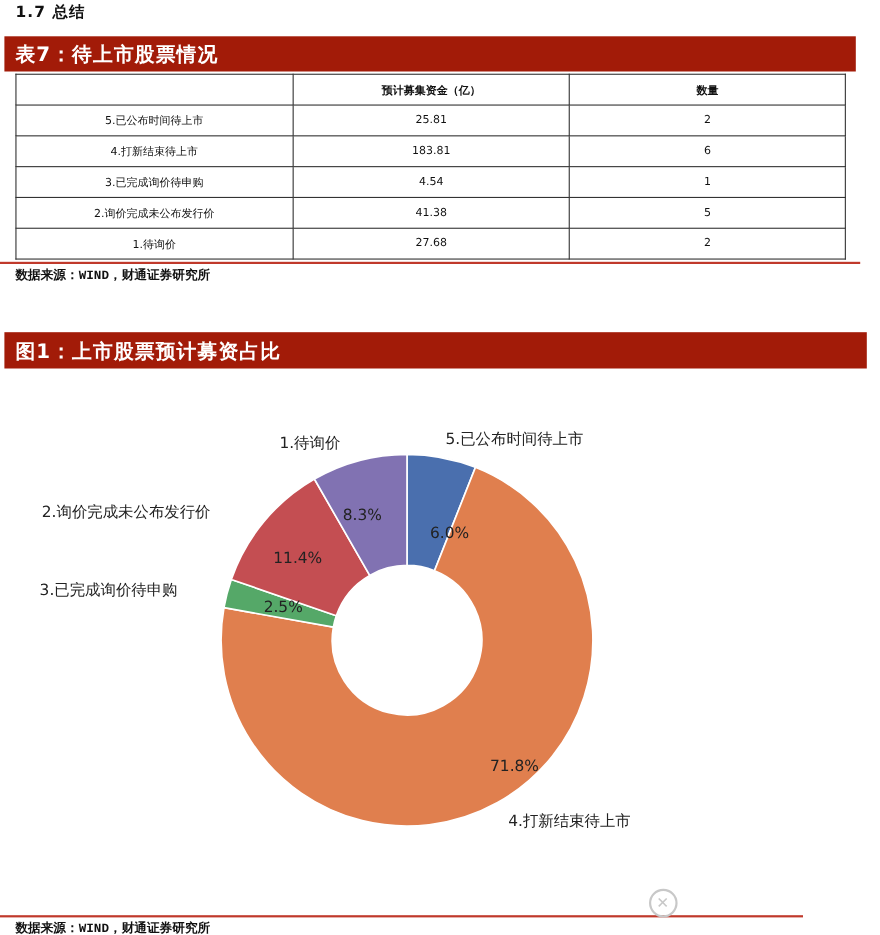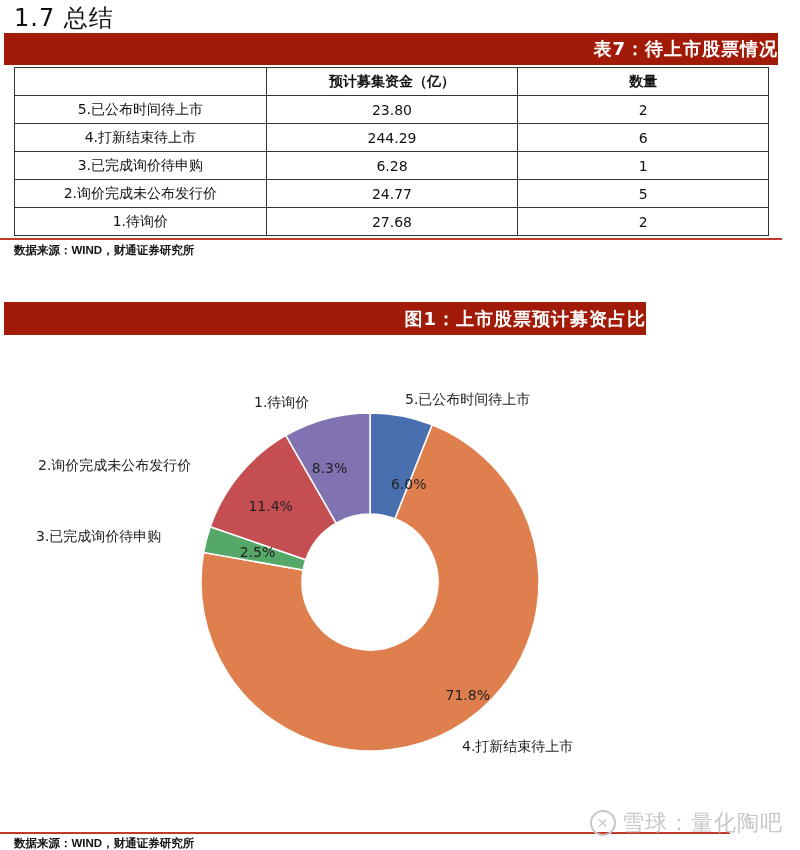--- a/index.html
+++ b/index.html
@@ -1,35 +1,35 @@
 <!DOCTYPE html>
 <html><head>
 <meta charset="utf-8">
 <style>
   html, body { margin: 0; padding: 0; background: #ffffff; }
   body { width: 800px; height: 850px; position: relative; overflow: hidden;
          font-family: "DejaVu Sans", "Liberation Sans", sans-serif; color: #111; }
-  .section-heading { position: absolute; left: 14px; top: 2px; font-size: 24px; font-weight: normal;
+  .section-heading { position: absolute; left: 14px; top: 2px; font-size: 14px; font-weight: bold;
                      letter-spacing: 1px; color: #111; }
   .title-bar { position: absolute; left: 4px; background: #a21b08; color: #fff; font-weight: bold;
                font-size: 18px; letter-spacing: 1px; box-sizing: border-box; padding-left: 10px;
-               display: flex; align-items: center; justify-content: flex-end; }
+               display: flex; align-items: center; }
   #table-title-bar { top: 33px; width: 774px; height: 32px; }
-  #figure-title-bar { top: 302px; width: 642px; height: 33px; }
+  #figure-title-bar { top: 302px; width: 784px; height: 33px; }
   table.ipo { position: absolute; left: 14px; top: 67px; width: 755px; border-collapse: collapse;
-              font-size: 14px; }
+              font-size: 10px; }
   table.ipo td, table.ipo th { border: 1.3px solid #333; height: 27px; padding: 0; text-align: center;
                                font-weight: normal; }
   table.ipo th { font-weight: bold; height: 27px; }
   table.ipo col.c1 { width: 252px; } table.ipo col.c2 { width: 252px; } table.ipo col.c3 { width: 251px; }
   .red-rule { position: absolute; left: 0; height: 2px; background: #c0392b; }
   #table-rule { top: 238px; width: 782px; }
   #figure-rule { top: 832px; width: 730px; }
   .source-note { position: absolute; left: 14px; font-size: 11.5px; font-weight: bold; color: #111;
-                 font-family: Liberation Sans, sans-serif; }
+                 font-family: Liberation Mono, monospace; }
   #table-source { top: 243px; }
   #figure-source { top: 836px; }
   #chart-svg { position: absolute; left: 0; top: 340px; }
   .chart-label { font-size: 14px; fill: #222; }
   .pct-label { font-size: 14px; fill: #222; }
   .watermark { position: absolute; left: 590px; top: 808px; font-size: 22px; color: #c8c8c8;
                letter-spacing: 1px; display: flex; align-items: center; gap: 6px; }
   .wm-logo { width: 22px; height: 22px; border: 2px solid #c8c8c8; border-radius: 50%;
              display: inline-flex; align-items: center; justify-content: center; font-size: 14px; }
 </style>
@@ -51,36 +51,36 @@
   <thead>
     <tr>
       <th></th>
       <th>预计募集资金（亿）</th>
       <th>数量</th>
     </tr>
   </thead>
   <tbody>
     <tr>
       <td>5.已公布时间待上市</td>
-      <td>23.80</td>
+      <td>25.81</td>
       <td>2</td>
     </tr>
     <tr>
       <td>4.打新结束待上市</td>
-      <td>244.29</td>
+      <td>183.81</td>
       <td>6</td>
     </tr>
     <tr>
       <td>3.已完成询价待申购</td>
-      <td>6.28</td>
+      <td>4.54</td>
       <td>1</td>
     </tr>
     <tr>
       <td>2.询价完成未公布发行价</td>
-      <td>24.77</td>
+      <td>41.38</td>
       <td>5</td>
     </tr>
     <tr>
       <td>1.待询价</td>
       <td>27.68</td>
       <td>2</td>
     </tr>
   </tbody>
 </table>
 
@@ -113,14 +113,13 @@
       <text x="38" y="470" text-anchor="start" class="chart-label">2.询价完成未公布发行价</text>
       <text x="254" y="407" text-anchor="start" class="chart-label">1.待询价</text>
     </g>
 </svg>
 
 <div class="red-rule" id="figure-rule"></div>
 <div class="source-note" id="figure-source">数据来源：WIND，财通证券研究所</div>
 
 <div class="watermark">
   <span class="wm-logo">✕</span>
-  <span>雪球：量化陶吧</span>
 </div>
 
 </body></html>

